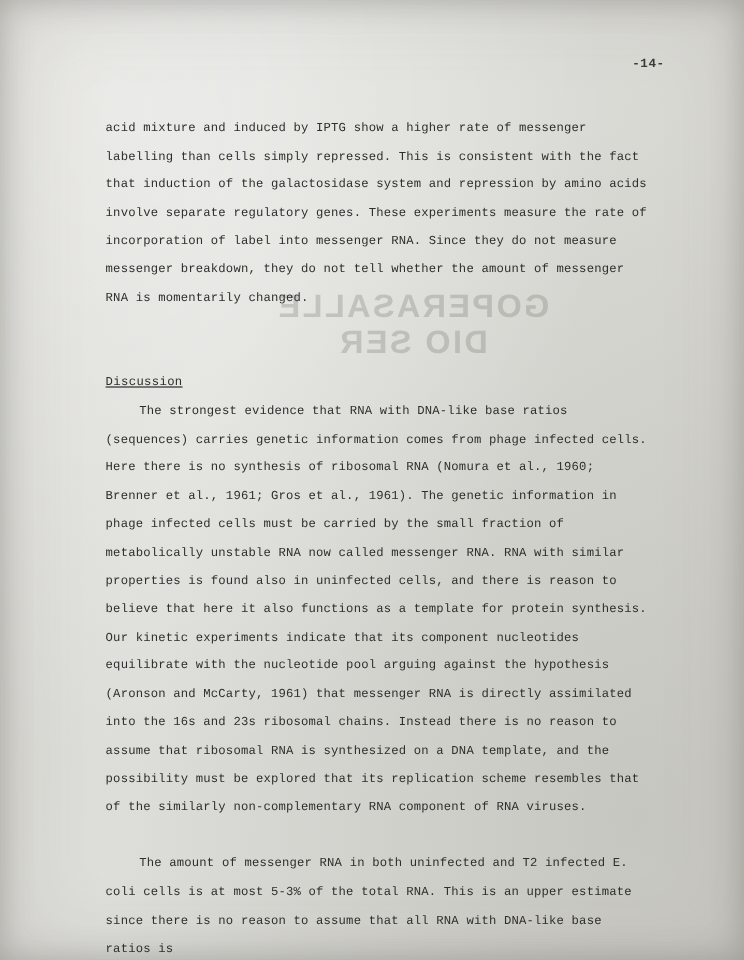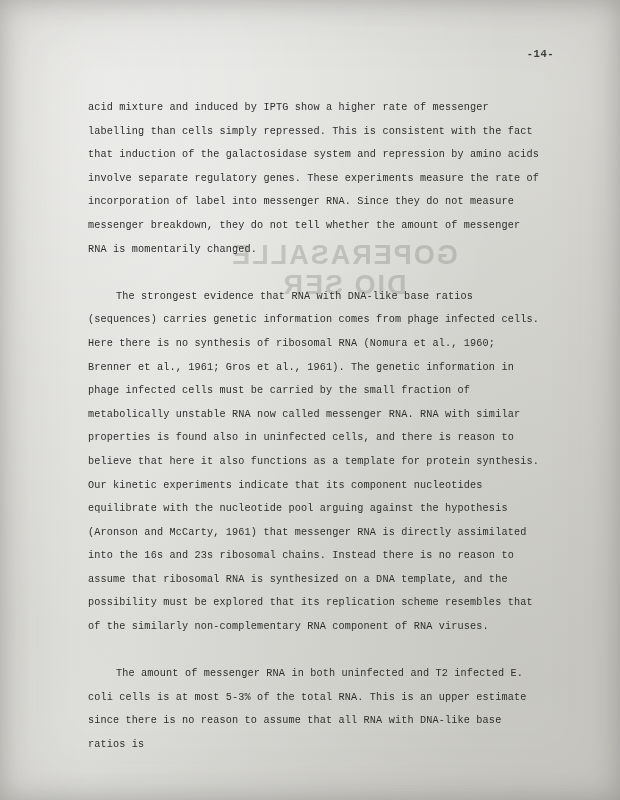--- a/index.html
+++ b/index.html
@@ -120,20 +120,21 @@
   <div class="sheet">
 
     <div class="page-number">-14-</div>
 
     <div class="body-text">
 
       <p class="para">acid mixture and induced by IPTG show a higher rate of messenger labelling than cells simply repressed.  This is consistent with the fact that induction of the galactosidase system and repression by amino acids involve separate regulatory genes.  These experiments measure the rate of incorporation of label into messenger RNA.  Since they do not measure messenger breakdown, they do not tell whether the amount of messenger RNA is momentarily changed.</p>
 
       <div class="heading-gap"></div>
 
+      <div class="heading">Discussion</div>
 
       <p class="para">
         <span class="indent"></span><span>The strongest evidence that RNA with DNA-like base ratios (sequences) carries genetic information comes from phage infected cells.  Here there is no synthesis of ribosomal RNA (Nomura et al., 1960; Brenner et al., 1961; Gros et al., 1961).  The genetic information in phage infected cells must be carried by the small fraction of metabolically unstable RNA now called messenger RNA.  RNA with similar properties is found also in uninfected cells, and there is reason to believe that here it also functions as a template for protein synthesis.  Our kinetic experiments indicate that its component nucleotides equilibrate with the nucleotide pool arguing against the hypothesis (Aronson and McCarty, 1961) that messenger RNA is directly assimilated into the 16s and 23s ribosomal chains.  Instead there is no reason to assume that ribosomal RNA is synthesized on a DNA template, and the possibility must be explored that its replication scheme resembles that of the similarly non-complementary RNA component of RNA viruses.</span>
       </p>
 
       <p class="para">
         <span class="indent"></span><span>The amount of messenger RNA in both uninfected and T2 infected E. coli cells is at most 5-3% of the total RNA.  This is an upper estimate since there is no reason to assume that all RNA with DNA-like base ratios is</span>
       </p>
 
     </div>

